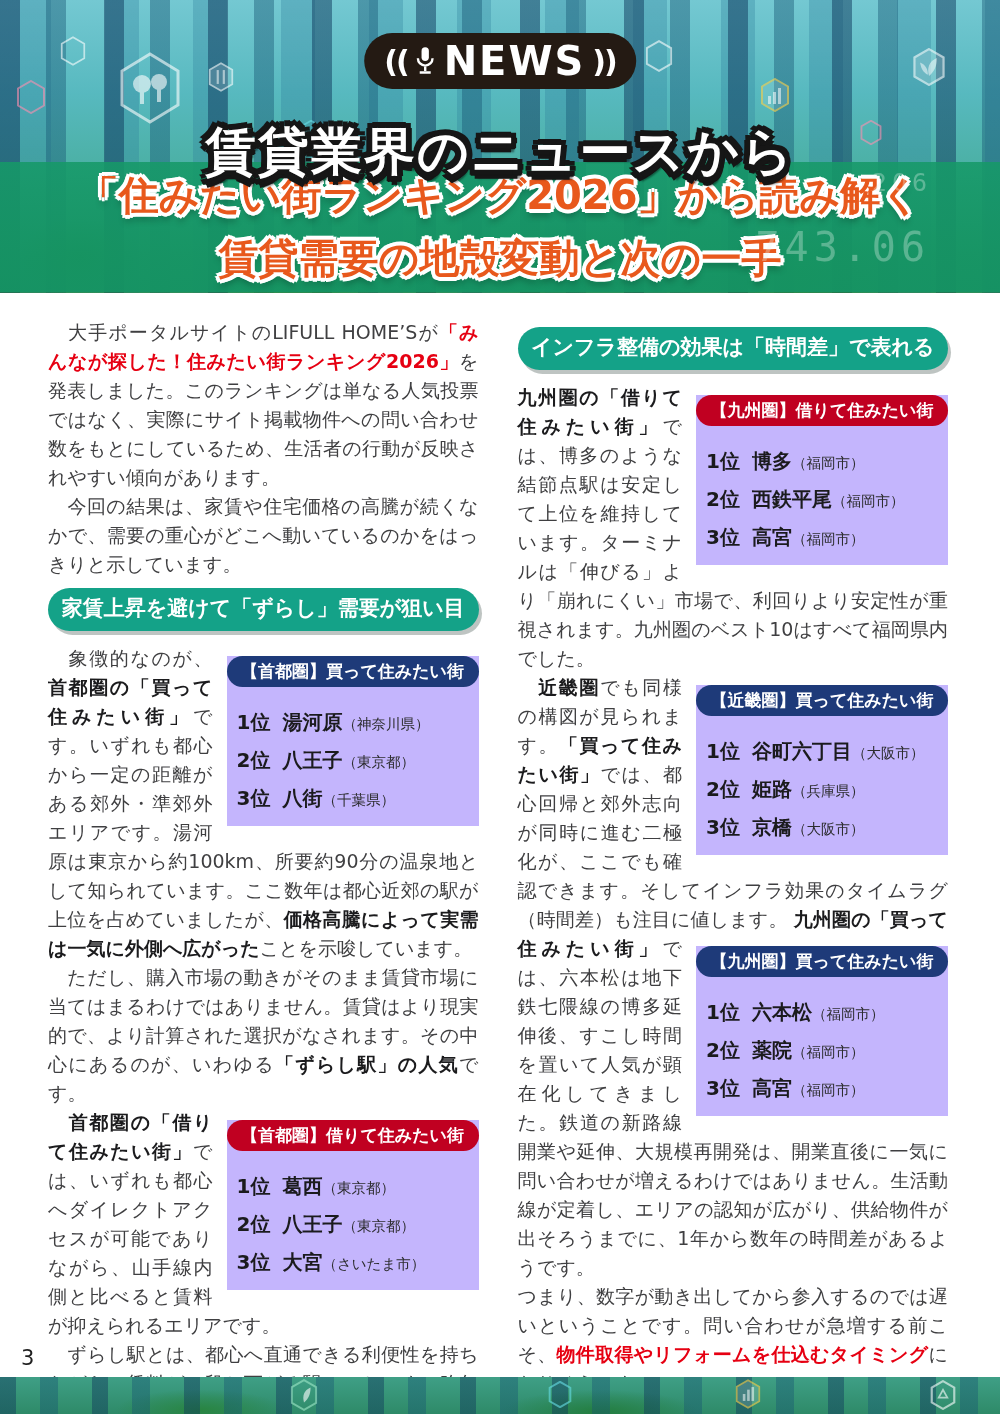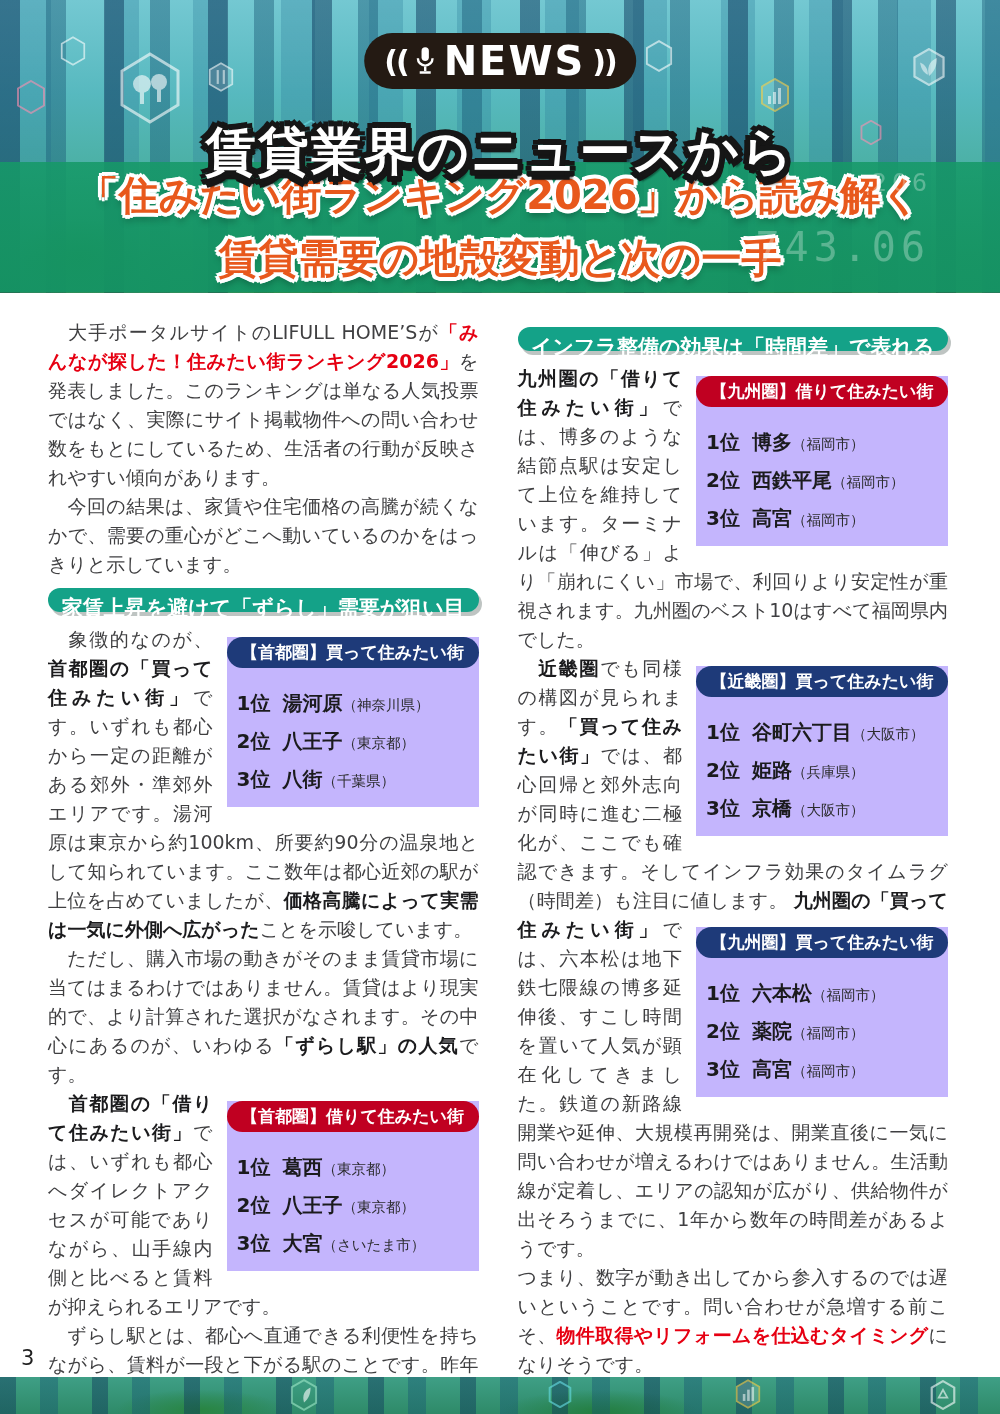--- a/index.html
+++ b/index.html
@@ -46,21 +46,21 @@
   .decor-num { position:absolute; color:#eaf7f0; font-family:"DejaVu Sans Mono",monospace; z-index:4; opacity:.32; letter-spacing:5px; }
   .decor-num.n1 { top:6px; right:68px; font-size:25px; }
   .decor-num.n2 { top:62px; right:70px; font-size:40px;text-align:right; }
 
   
   .content { display:flex; gap:39px; padding:25px 52px 0 48px; }
   .col { width:431px; font-size:19px; line-height:29px; color:#3f3f41; text-align:justify; }
   .para { margin:0; }
   .para span.b  { font-weight:bold; color:#1b1b1d; }
   .para span.rb { font-weight:bold; color:#e60012; }
-  .sec-pill { clear:both; margin:9px 0 13px; height:24px; line-height:41px; border-radius:22px;
+  .sec-pill { clear:both; margin:9px 0 13px; height:43px; line-height:41px; border-radius:22px;
     background:#14a288; color:#fff; font-weight:bold; font-size:21px; text-align:center;
     box-shadow:3px 4px 0 rgba(125,138,134,.5); }
   .rankbox { float:right; width:252px; margin:12px 0 8px 14px; background:#c4b5fd; display:block; }
   .rb-head { display:block; height:31px; line-height:31px; border-radius:16px; text-align:center;
     color:#fff; font-weight:bold; font-size:17px; }
   .rb-head.navy { background:#1e3a79; }
   .rb-head.red  { background:#c00021; }
   .rb-body { display:block; padding:14px 10px 11px; }
   .rankrow { display:flex; align-items:baseline; margin-top:7px; color:#1b1b1d; }
   .rankno   { font-weight:bold; font-size:20px; margin-right:12px; white-space:nowrap; }

